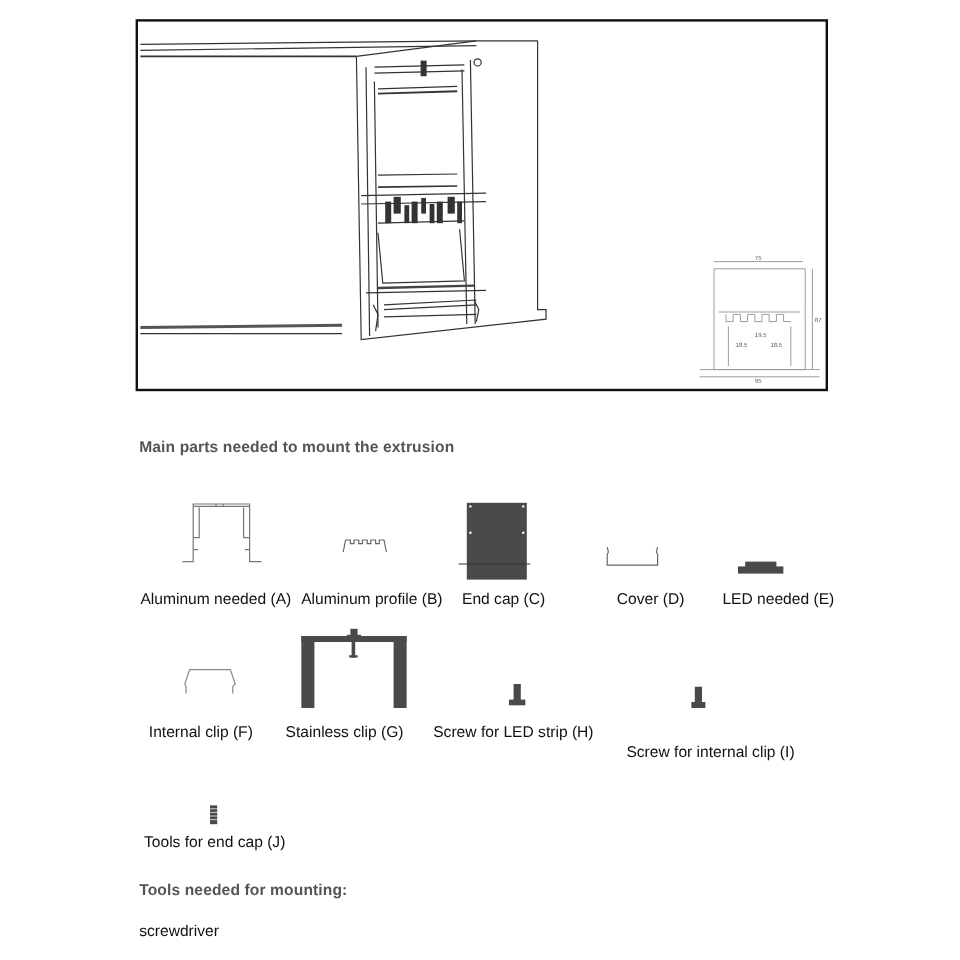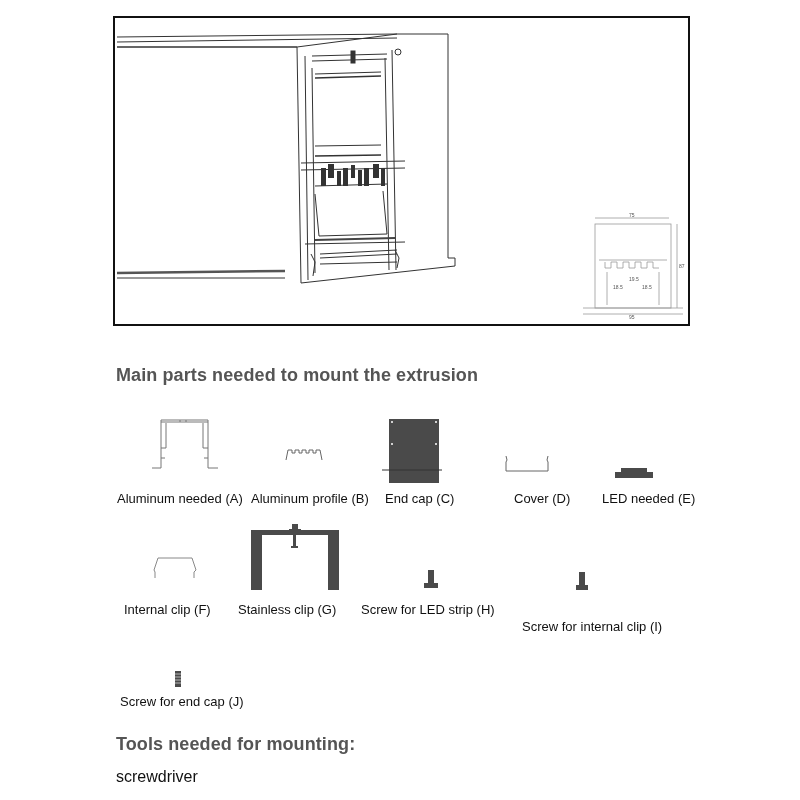--- a/index.html
+++ b/index.html
@@ -1,21 +1,21 @@
 <!DOCTYPE html>
 <html><head>
 <meta charset="utf-8">
 <style>
   html, body { margin: 0; padding: 0; background: #ffffff; }
   body { width: 800px; height: 800px; position: relative; overflow: hidden; font-family: "Liberation Sans", sans-serif; color: #222; }
   .frame { position: absolute; left: 113px; top: 16px; width: 577px; height: 310px; border: 2px solid #111; box-sizing: border-box; background: #fff; }
   .frame svg { position: absolute; left: 0; top: 0; }
-  .h2 { position: absolute; font-weight: bold; font-size: 18px; color: #555; letter-spacing: 0.1px; }
+  .h2 { position: absolute; font-weight: bold; font-size: 13px; color: #555; letter-spacing: 0.1px; }
   .label { position: absolute; font-size: 13px; color: #111; white-space: nowrap; }
-  .body-text { position: absolute; font-size: 16px; color: #111; }
+  .body-text { position: absolute; font-size: 13px; color: #111; }
 </style>
 </head>
 <body>
 
 <div class="frame">
   <svg width="573" height="306" viewBox="0 0 573 306">
     <g fill="none" stroke="#333" stroke-width="1">
 
       <line x1="2" y1="19" x2="282" y2="16"></line>
       <line x1="2" y1="24" x2="282" y2="20"></line>
@@ -158,16 +158,16 @@
 
 <svg class="icon" style="position:absolute; left:174px; top:671px;" width="8" height="16" viewBox="0 0 8 16">
   <rect x="1" y="0" width="6" height="16" fill="#4a4a4a"></rect>
   <g stroke="#fff" stroke-width="0.6">
       <line x1="1" y1="3" x2="7" y2="3"></line>
       <line x1="1" y1="6" x2="7" y2="6"></line>
       <line x1="1" y1="9" x2="7" y2="9"></line>
       <line x1="1" y1="12" x2="7" y2="12"></line>
     </g>
 </svg>
-<div class="label" style="left:120px; top:694px;">Screw for end cap (J)</div>
+<div class="label" style="left:120px; top:694px;">Tools for end cap (J)</div>
 
 <div class="h2" style="left:116px; top:734px;">Tools needed for mounting:</div>
 <div class="body-text" style="left:116px; top:768px;">screwdriver</div>
 
 </body></html>

